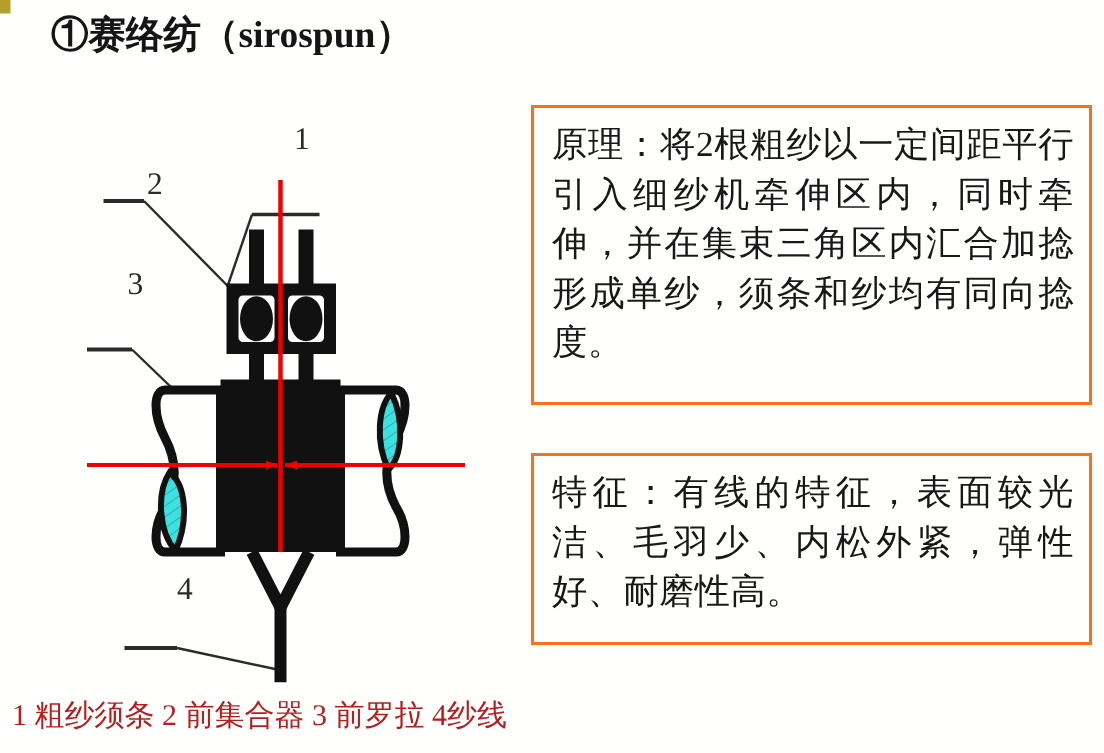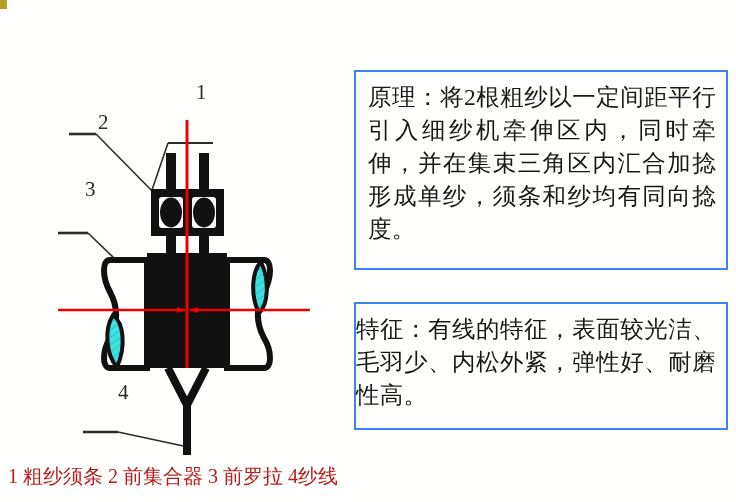--- a/index.html
+++ b/index.html
@@ -35,42 +35,42 @@
     font-weight: bold;
     color: #151515;
     letter-spacing: 0px;
     white-space: nowrap;
     font-family: "Liberation Serif", "DejaVu Serif", serif;
   }
 
   
   .text-panel {
     position: absolute;
-    border: 2px solid #3b82f6;
+    border: 2px solid #f97316;
     background: #fffffd;
     box-sizing: border-box;
     color: #181818;
     font-size: 23.5px;
     line-height: 33px;
     letter-spacing: 0.3px;
     font-family: "Liberation Serif", "DejaVu Serif", serif;
   }
   #panel-principle {
     left: 354px;
     top: 70px;
     width: 374px;
     height: 200px;
     padding: 9px 10px 0 12px;
   }
   #panel-feature {
     left: 354px;
     top: 302px;
     width: 374px;
     height: 128px;
-    padding: 9px 10px 0 0;
+    padding: 9px 10px 0 12px;
   }
   .panel-text {
     display: block;
     text-align: justify;
     text-justify: inter-ideograph;
   }
 
   
   #caption {
     position: absolute;
@@ -101,20 +101,21 @@
   #num-3 { left: 85px; top: 122px; }
   #num-4 { left: 118px; top: 325px; }
 </style>
 </head>
 <body>
 
 <div id="page">
 
   <div id="corner-mark"></div>
 
+  <div id="title">①赛络纺（sirospun）</div>
 
   <div id="diagram">
 
     <svg width="350" height="400" viewBox="0 0 350 400">
 
       <defs>
         <pattern id="hatch" width="6" height="6" patternUnits="userSpaceOnUse" patternTransform="rotate(55)">
           <rect width="6" height="6" fill="#3fe0e0"></rect>
           <line x1="0" y1="0" x2="0" y2="6" stroke="#1da8ae" stroke-width="1.1"></line>
         </pattern>

